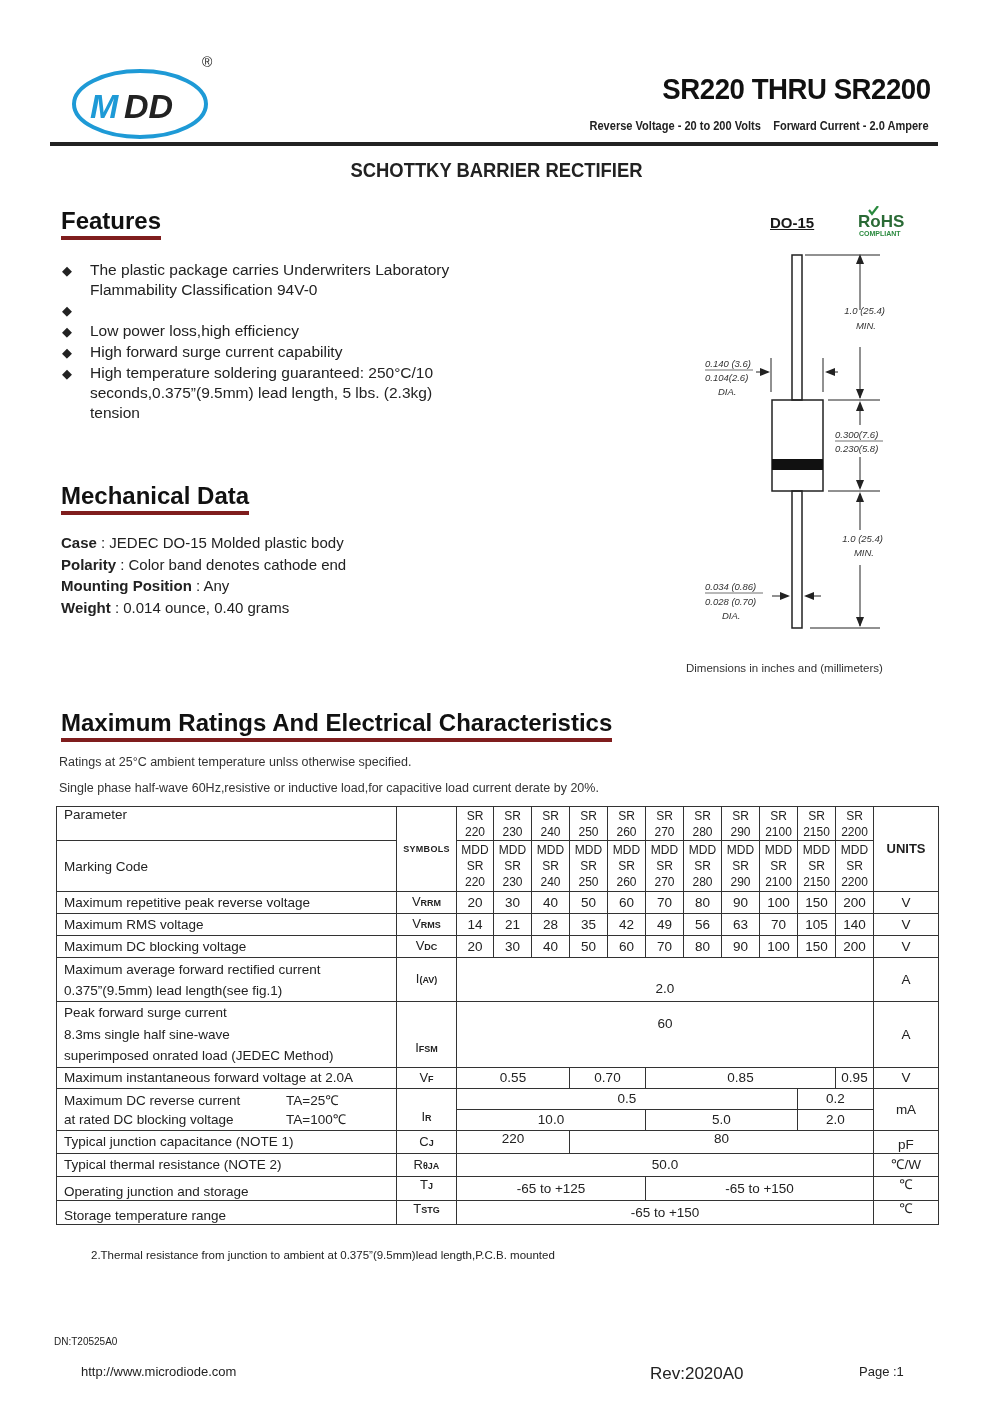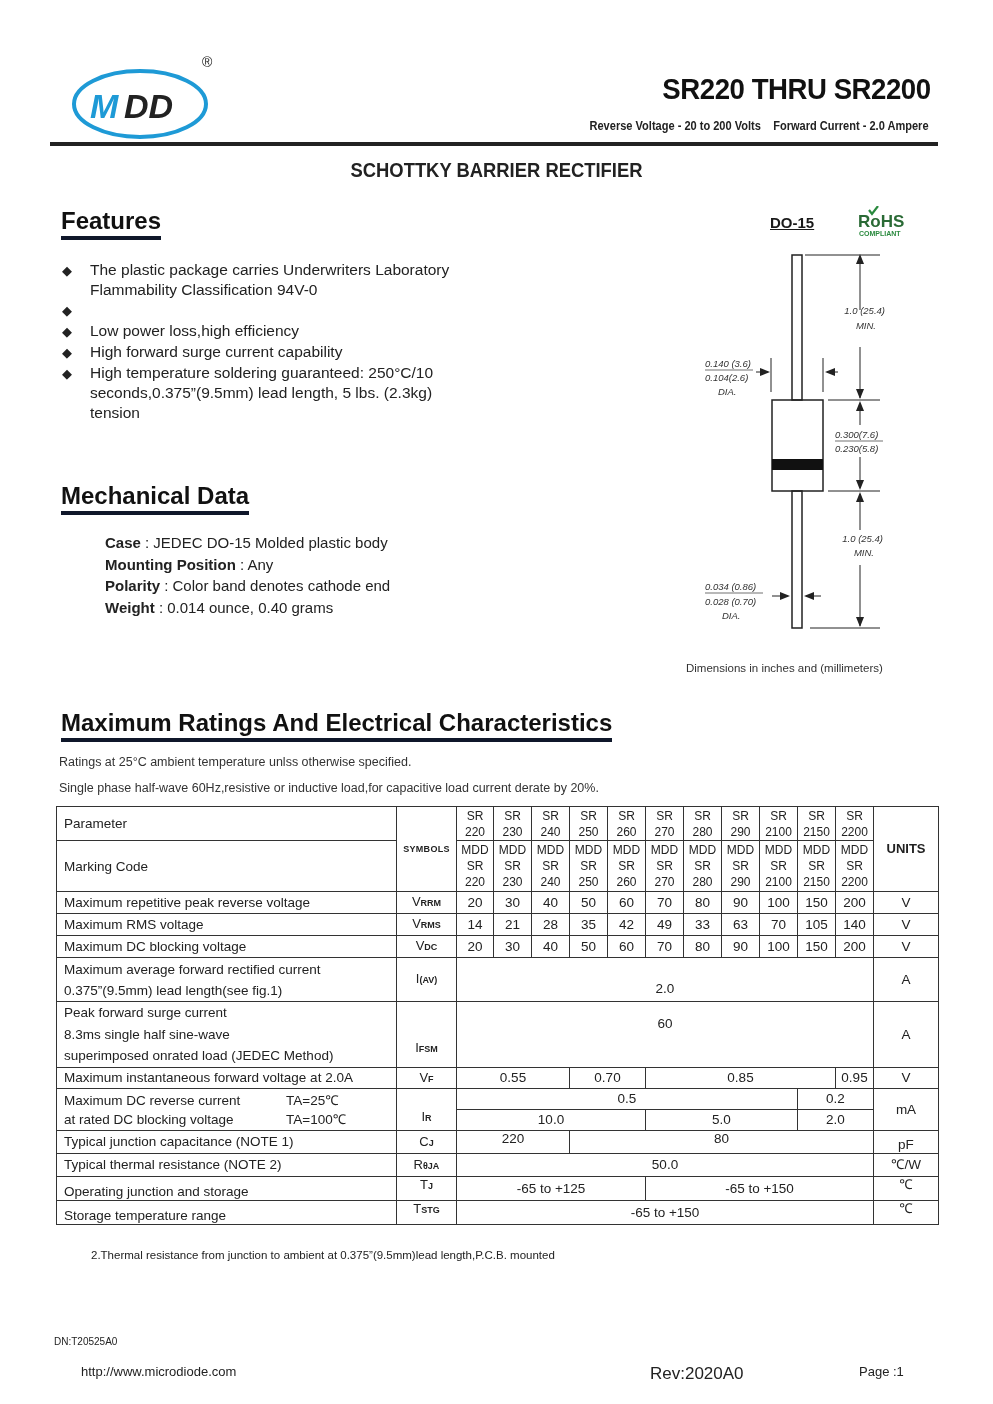--- a/index.html
+++ b/index.html
@@ -3,26 +3,26 @@
 <meta charset="utf-8">
 <style>
   html, body { margin:0; padding:0; background:#fff; }
   body { width:993px; height:1404px; position:relative; font-family:"Liberation Sans", sans-serif; color:#1a1a1a; overflow:hidden; }
   .abs { position:absolute; }
   .logo { left:68px; top:56px; width:150px; height:90px; }
   .title { right:62px; top:72px; font-size:30px; font-weight:bold; letter-spacing:-0.5px; color:#111; transform:scaleX(0.92); transform-origin:right; }
   .subtitle { right:64px; top:119px; font-size:12px; font-weight:bold; color:#222; white-space:pre; transform:scaleX(0.92); transform-origin:right; }
   .topline { left:50px; top:142px; width:888px; height:4px; background:#222; }
   .doc-heading { left:0; width:993px; top:159px; text-align:center; font-size:20px; font-weight:bold; color:#222; transform:scaleX(0.92); }
-  .sec-title { font-size:24px; font-weight:bold; color:#111; border-bottom:4px solid #0f172a; padding-bottom:1px; line-height:28px; }
+  .sec-title { font-size:24px; font-weight:bold; color:#111; border-bottom:4px solid #7f1d1d; padding-bottom:1px; line-height:28px; }
   .feat { left:62px; top:260px; width:400px; font-size:15.5px; line-height:20px; color:#222; }
   .feat .item { display:flex; }
   .feat .bul { width:28px; flex:none; font-size:13px; padding-top:1px; }
   .mech { left:61px; top:532px; font-size:15px; line-height:21.5px; color:#222; }
-  .mech b { font-weight:bold;margin-left:44px; }
+  .mech b { font-weight:bold; }
   .pkg { left:770px; top:214px; font-size:15px; font-weight:bold; text-decoration:underline; }
   .rohs { left:857px; top:206px; }
   .dim-note { left:686px; top:662px; font-size:11.5px; color:#333; }
   .rat1 { left:59px; top:755px; font-size:12.5px; color:#333; }
   .rat2 { left:59px; top:781px; font-size:12.5px; color:#333; }
   table.spec { position:absolute; left:56px; top:806px; border-collapse:collapse; table-layout:fixed; width:883px; font-size:13.5px; color:#222; }
   table.spec td { border:1px solid #333; padding:0 3px; text-align:center; line-height:16px; }
   table.spec td.p { text-align:left; padding-left:7px; }
   .sm { font-size:12px; line-height:12px; }
   .sym { font-size:13px; }
@@ -138,22 +138,22 @@
       <text x="25" y="355">0.028 (0.70)</text>
       <text x="42" y="369">DIA.</text>
     </g>
   </svg>
 </div>
 <div class="abs dim-note">Dimensions in inches and (millimeters)</div>
 
 <div class="abs sec-title" style="left:61px;top:482px;">Mechanical Data</div>
 <div class="abs mech">
   <div><b>Case</b><span> : JEDEC DO-15 Molded plastic body</span></div>
+  <div><b>Polarity</b><span> : Color band denotes cathode end</span></div>
   <div><b>Mounting Position</b><span> : Any</span></div>
-  <div><b>Polarity</b><span> : Color band denotes cathode end</span></div>
   <div><b>Weight</b><span>  : 0.014 ounce, 0.40 grams</span></div>
 </div>
 
 <div class="abs sec-title" style="left:61px;top:709px;">Maximum Ratings And Electrical Characteristics</div>
 <div class="abs rat1">Ratings at 25°C ambient temperature unlss otherwise specified.</div>
 <div class="abs rat2">Single phase half-wave 60Hz,resistive or inductive load,for capacitive load current derate by 20%.</div>
 
 <table class="spec">
   <colgroup>
     <col style="width:340px">
@@ -166,21 +166,21 @@
       <col style="width:38px">
       <col style="width:38px">
       <col style="width:38px">
       <col style="width:38px">
       <col style="width:38px">
       <col style="width:38px">
     <col style="width:65px">
   </colgroup>
   <tbody>
       <tr style="height:34px">
-    <td class="p" style="vertical-align:top;padding-top:9px;">Parameter</td>
+    <td class="p" style="vertical-align:top;">Parameter</td>
     <td rowspan="2" class="sym-hdr">SYMBOLS</td>
     <td class="sm">
           <div>SR</div>
           <div>220</div>
         </td>
     <td class="sm">
           <div>SR</div>
           <div>230</div>
         </td>
     <td class="sm">
@@ -297,21 +297,21 @@
   </tr>
   <tr style="height:22px">
     <td class="p">Maximum RMS  voltage</td>
     <td class="sym"><span>V</span><small>RMS</small></td>
     <td>14</td>
         <td>21</td>
         <td>28</td>
         <td>35</td>
         <td>42</td>
         <td>49</td>
-        <td>33</td>
+        <td>56</td>
         <td>63</td>
         <td>70</td>
         <td>105</td>
         <td>140</td>
     <td>V</td>
   </tr>
   <tr style="height:22px">
     <td class="p">Maximum DC blocking voltage</td>
     <td class="sym"><span>V</span><small>DC</small></td>
     <td>20</td>

